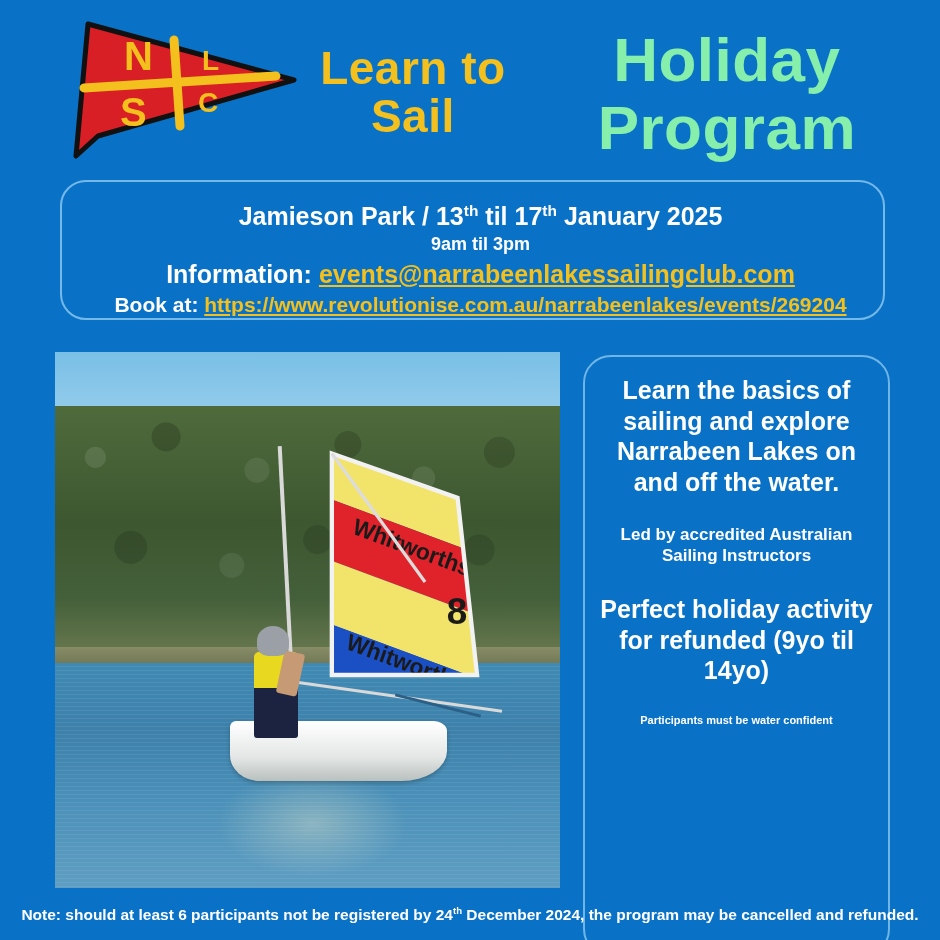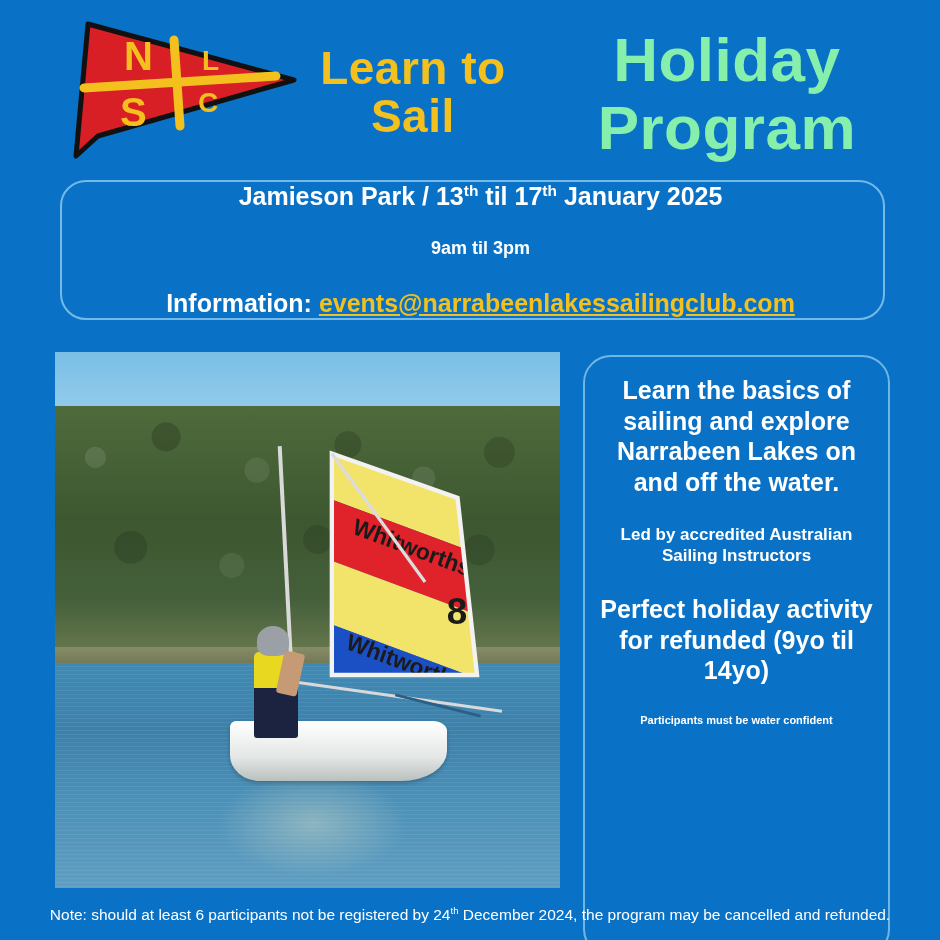--- a/index.html
+++ b/index.html
@@ -17,21 +17,21 @@
   .title-wrap{position:absolute;left:300px;top:12px;width:628px;height:160px;
     display:flex;flex-direction:row;align-items:center;justify-content:center;}
   .title1{color:#f3c01d;font-size:46px;font-weight:bold;line-height:1.05;
     letter-spacing:.5px;text-align:center;}
   .title2{color:#86efac;font-size:62px;font-weight:bold;line-height:1.1;
     letter-spacing:.5px;text-align:center;margin-top:4px;}
 
   
   .infobox{position:absolute;left:60px;top:180px;width:825px;height:140px;
     border:2px solid #74b9e8;border-radius:26px;
-    display:flex;flex-direction:column;align-items:center;justify-content:space-between;
+    display:flex;flex-direction:column;align-items:center;justify-content:flex-end;
     box-sizing:border-box;padding-left:16px;}
   .info-line{color:#ffffff;font-weight:bold;text-align:center;line-height:1.18;}
   .line1{font-size:25px;}
   .line2{font-size:18px;margin-top:2px;}
   .line3{font-size:25px;margin-top:5px;}
   .line4{font-size:21px;margin-top:4px;}
   .lnk{color:#f3c01d;text-decoration:underline;}
   sup{font-size:.62em;vertical-align:super;}
 
   
@@ -92,21 +92,21 @@
     display:flex;flex-direction:column;align-items:center;}
   .rblock{color:#ffffff;font-weight:bold;text-align:center;}
   .rb1{font-size:25px;line-height:1.22;}
   .rb2{font-size:17px;line-height:1.22;margin-top:28px;}
   .rb3{font-size:25px;line-height:1.22;margin-top:28px;}
   .rb4{font-size:11px;line-height:1.25;margin-top:28px;}
 
   
   .footer{position:absolute;left:0;top:898px;width:940px;height:34px;
     display:flex;align-items:center;justify-content:center;}
-  .footer-note{color:#ffffff;font-size:15.5px;font-weight:normal;text-align:center;}
+  .footer-note{color:#ffffff;font-size:15.5px;font-weight:bold;text-align:center;}
 </style>
 </head>
 <body>
 
 <div class="poster">
 
   <div class="header">
 
     <div class="logo">
       <svg viewBox="0 0 240 152" width="240" height="152" aria-hidden="true">
@@ -126,20 +126,21 @@
     </div>
   </div>
 
   <div class="infobox">
     <div class="info-line line1"><span>Jamieson Park / 13</span><sup>th</sup><span> til 17</span><sup>th</sup><span> January 2025</span></div>
 
     <div class="info-line line2">9am til 3pm</div>
 
     <div class="info-line line3"><span>Information: </span><span class="lnk">events@narrabeenlakessailingclub.com</span></div>
 
+    <div class="info-line line4"><span>Book at: </span><span class="lnk">https://www.revolutionise.com.au/narrabeenlakes/events/269204</span></div>
   </div>
 
   <div class="photo">
     <div class="sky"></div>
     <div class="hill"></div>
     <div class="hill-tex"></div>
     <div class="shore"></div>
     <div class="water"></div>
     <div class="ripples"></div>
     <div class="glare"></div>

